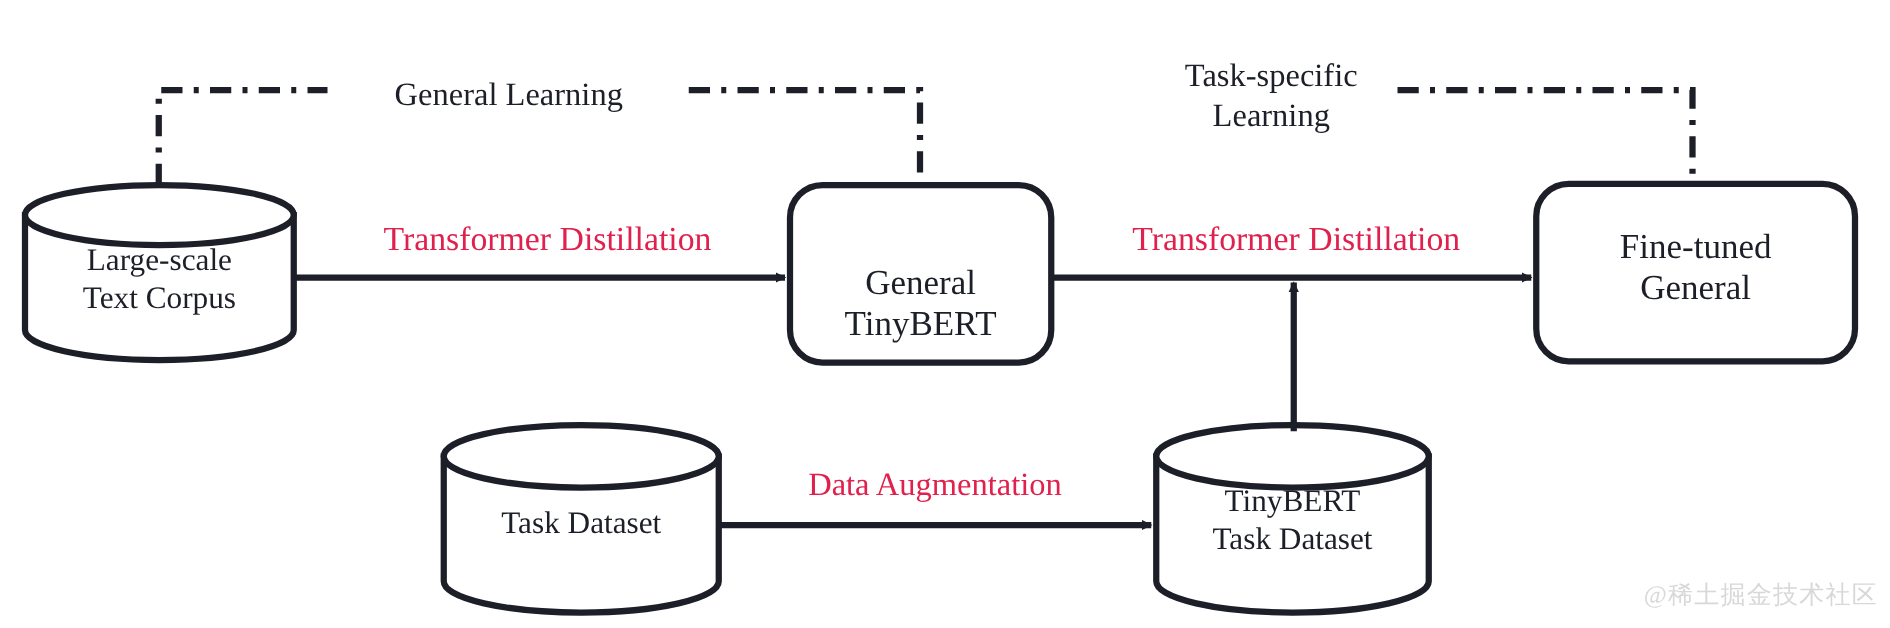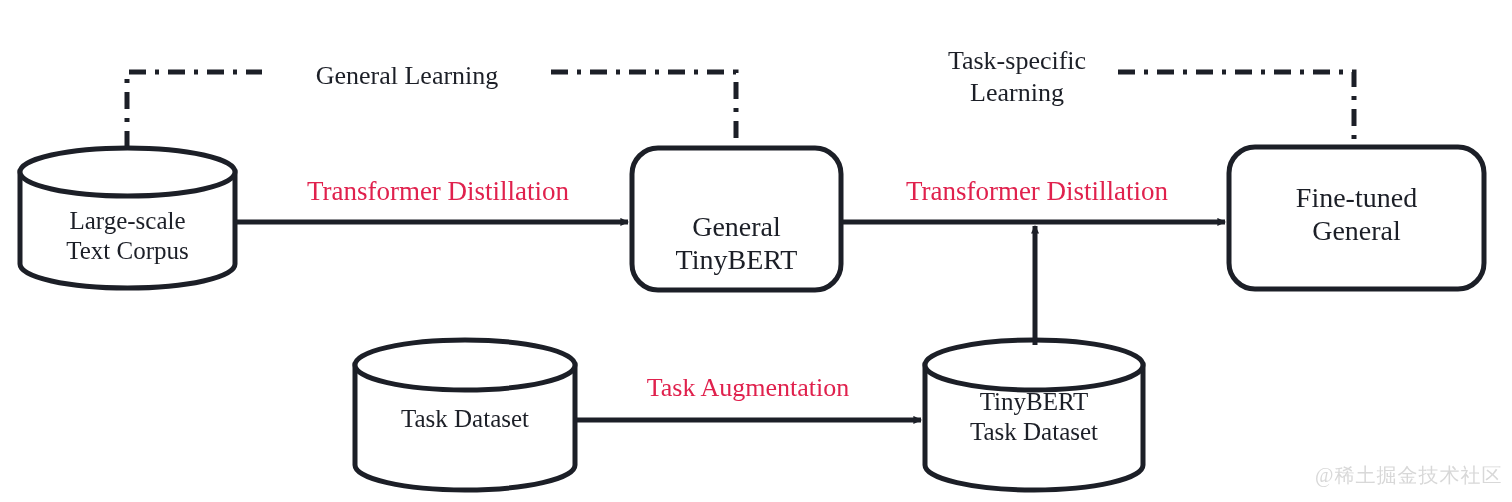--- a/index.html
+++ b/index.html
@@ -48,21 +48,21 @@
   }
   .watermark {
     position: absolute;
     color: #d8d8d8;
     font-family: Liberation Serif, serif;
     font-size: 20px;
     letter-spacing: 1px;
     white-space: nowrap;
   }
   
-  .lbl-corpus      { left: 20px;   top: 194px; width: 215px; font-size: 25px; margin-top: 12px; }
+  .lbl-corpus      { left: 20px;   top: 194px; width: 215px; font-size: 25px; }
   .lbl-general     { left: 632px;  top: 182px; width: 209px; font-size: 28px; margin-top: 28px; }
   .lbl-finetuned   { left: 1229px; top: 181px; width: 255px; font-size: 28px; }
   .lbl-taskdata    { left: 355px;  top: 404px; width: 220px; font-size: 25px; }
   .lbl-augdata     { left: 925px;  top: 387px; width: 218px; font-size: 25px; }
 
   .edge-distill-1  { left: 248px;  top: 175px; width: 380px; font-size: 27px; }
   .edge-distill-2  { left: 848px;  top: 175px; width: 378px; font-size: 27px; }
   .edge-augment    { left: 588px;  top: 372px; width: 320px; font-size: 26px; }
 
   .phase-general   { left: 262px;  top: 60px;  width: 290px; font-size: 26px; }
@@ -128,21 +128,21 @@
 
   <div class="node-label lbl-taskdata">Task Dataset</div>
 
   <div class="node-label lbl-augdata">TinyBERT
 Task Dataset</div>
 
   <div class="edge-label edge-distill-1" style="color:#e0214d;">Transformer Distillation</div>
 
   <div class="edge-label edge-distill-2" style="color:#e0214d;">Transformer Distillation</div>
 
-  <div class="edge-label edge-augment" style="color:#e0214d;">Task Augmentation</div>
+  <div class="edge-label edge-augment" style="color:#e0214d;">Data Augmentation</div>
 
   <div class="phase-label phase-task">Task-specific
 Learning</div>
 
   <div class="phase-label phase-general">General Learning</div>
 
   <div class="watermark" style="left:1315px; top:462px;">@稀土掘金技术社区</div>
 
 </div>
 

